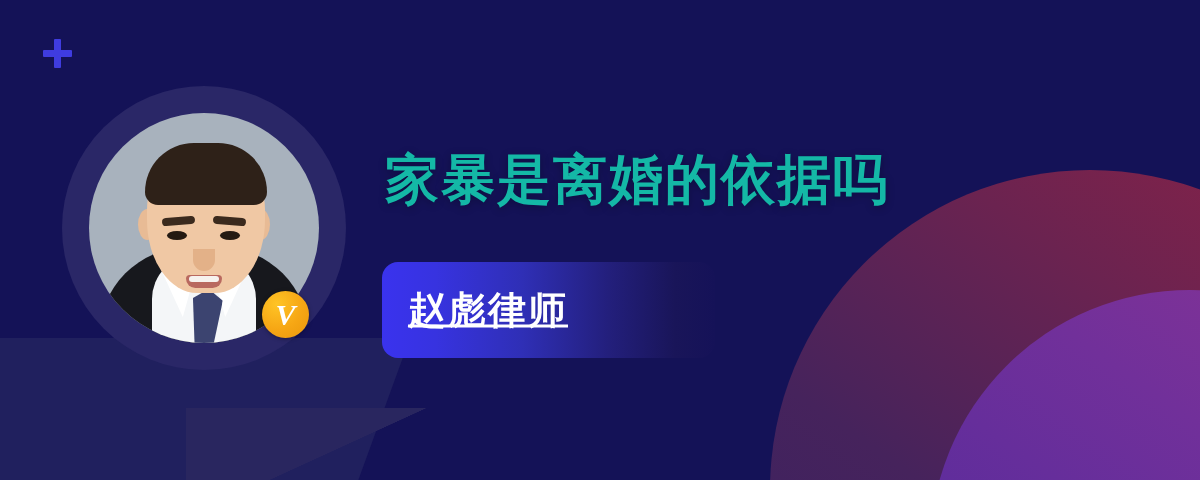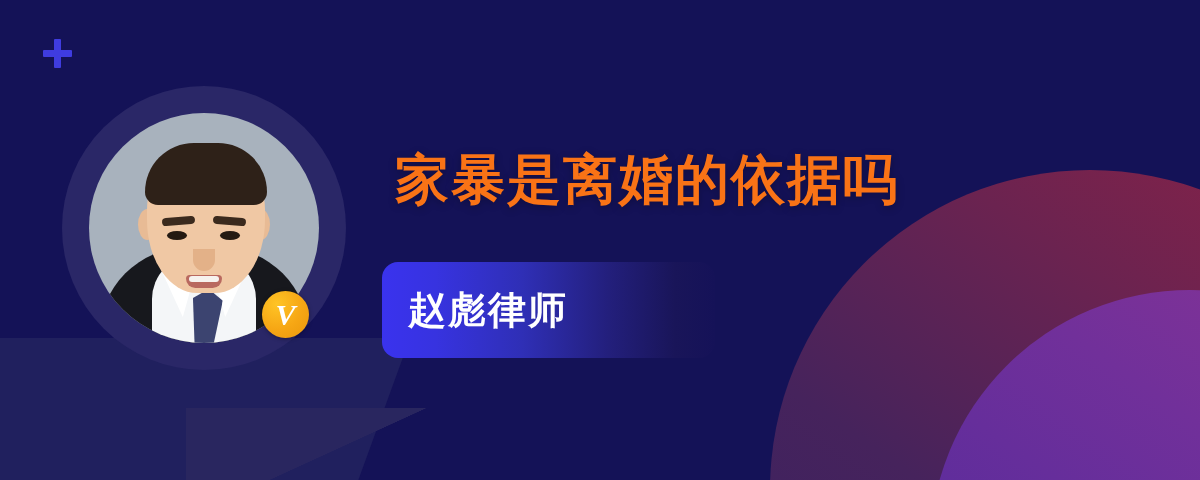--- a/index.html
+++ b/index.html
@@ -249,23 +249,23 @@
     font-weight: 700;
     font-size: 30px;
     line-height: 47px;
     text-align: center;
     letter-spacing: 0;
   }
 
   
   .title {
     position: absolute;
-    left: 395px;
+    left: 385px;
     top: 152px;
-    color: #f97316;
+    color: #14b8a6;
     font-size: 54px;
     line-height: 1;
     font-weight: 700;
     letter-spacing: 2px;
     white-space: nowrap;
     text-shadow: 0 2px 8px rgba(0,0,0,.28);
   }
 
   .name-badge {
     position: absolute;
@@ -286,20 +286,21 @@
   .name-badge .name-text {
     position: absolute;
     left: 26px;
     top: 50%;
     transform: translateY(-50%);
     color: #ffffff;
     font-size: 38px;
     font-weight: 700;
     letter-spacing: 2px;
     white-space: nowrap;
+    text-decoration: underline;
   }
 </style>
 </head>
 <body>
 
 <div id="stage">
 
   <div class="deco slab-left"></div>
   <div class="deco wedge-mid2"></div>
   <div class="deco arc-outer"></div>

